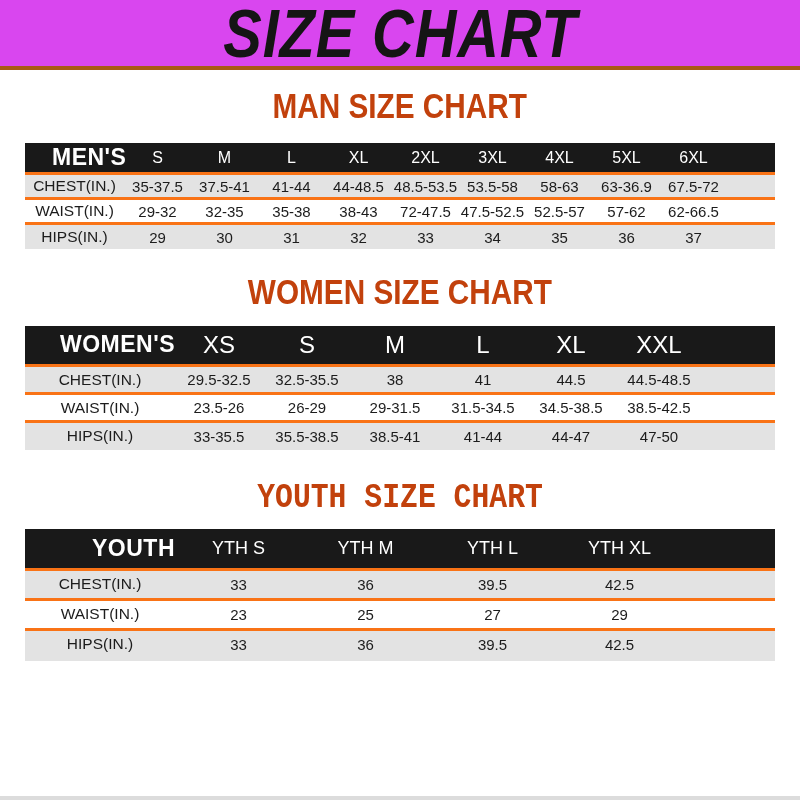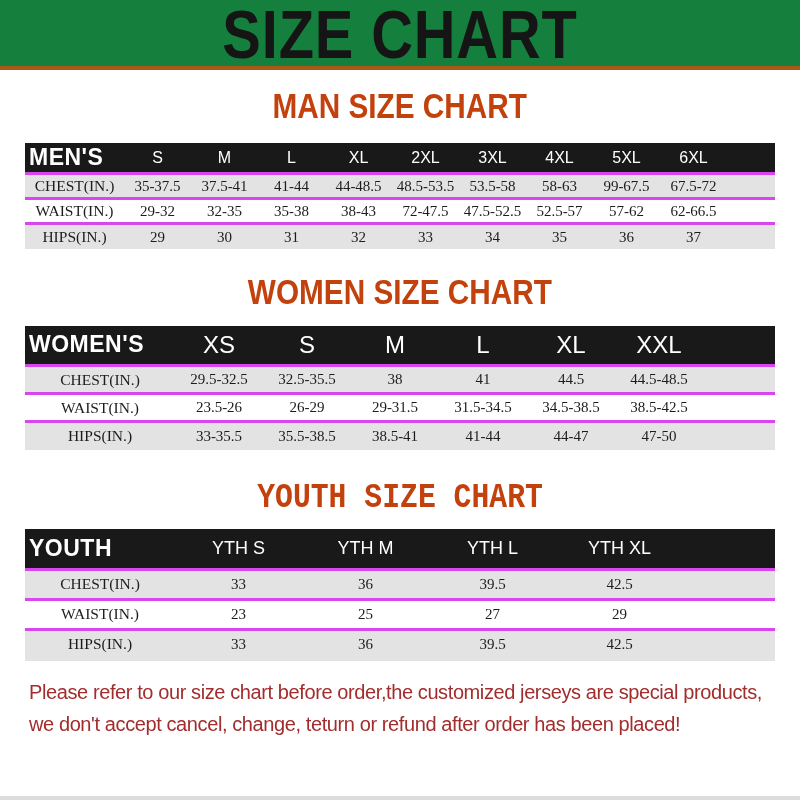--- a/index.html
+++ b/index.html
@@ -12,25 +12,26 @@
     position: relative;
     width: 800px;
     height: 800px;
     background: #ffffff;
     overflow: hidden;
   }
 
   
   .banner {
     height: 66px;
-    background: #15803d;
+    background: #d946ef;
     border-bottom: 4px solid #A85A14;
     display: flex;
-    align-items: flex-start;
+    align-items: center;
     justify-content: center;
+    font-style: italic;
   }
   .banner-title {
     display: inline-block;
     font-size: 68px;
     font-weight: bold;
     color: #151515;
     letter-spacing: 1px;
     transform: scaleX(0.85);
     transform-origin: center;
     line-height: 1;
@@ -62,27 +63,27 @@
     table-layout: fixed;
   }
   table.tbl thead th {
     background: #191919;
     color: #ffffff;
     font-weight: normal;
     text-align: center;
     padding: 0;
   }
   table.tbl thead th.group {
-    text-align: left;
-    padding-left: 4px;
+    text-align: right;
+    padding-left: 27px;
     font-weight: bold;
     font-size: 23px;
     letter-spacing: 0.5px;
   }
-  table.tbl tbody tr { border-top: 3px solid #d946ef; font-family: Liberation Serif, serif; }
+  table.tbl tbody tr { border-top: 3px solid #f97316; }
   table.tbl tbody tr:nth-child(odd) { background: #E3E3E3; }
   table.tbl tbody td {
     text-align: center;
     color: #1c1c1c;
     font-size: 15px;
     padding: 0;
   }
   table.tbl tbody td.row-label { font-size: 15.5px; }
 
   .tbl-men   thead tr { height: 31px; }
@@ -167,21 +168,21 @@
           <tbody>
             <tr>
               <td class="row-label">CHEST(IN.)</td>
               <td>35-37.5</td>
               <td>37.5-41</td>
               <td>41-44</td>
               <td>44-48.5</td>
               <td>48.5-53.5</td>
               <td>53.5-58</td>
               <td>58-63</td>
-              <td>99-67.5</td>
+              <td>63-36.9</td>
               <td>67.5-72</td>
               <td></td>
             </tr>
             <tr>
               <td class="row-label">WAIST(IN.)</td>
               <td>29-32</td>
               <td>32-35</td>
               <td>35-38</td>
               <td>38-43</td>
               <td>72-47.5</td>
@@ -310,19 +311,15 @@
               <td>36</td>
               <td>39.5</td>
               <td>42.5</td>
               <td></td>
             </tr>
           </tbody>
         </table>
       </section>
     </main>
 
-  <div class="footer-note">
-    <div>Please refer to our size chart before order,the customized jerseys are special products,</div>
-    <div>we don't accept cancel, change, teturn or refund after order has been placed!</div>
-  </div>
 
   <div class="page-edge"></div>
 </div>
 
 </body></html>

